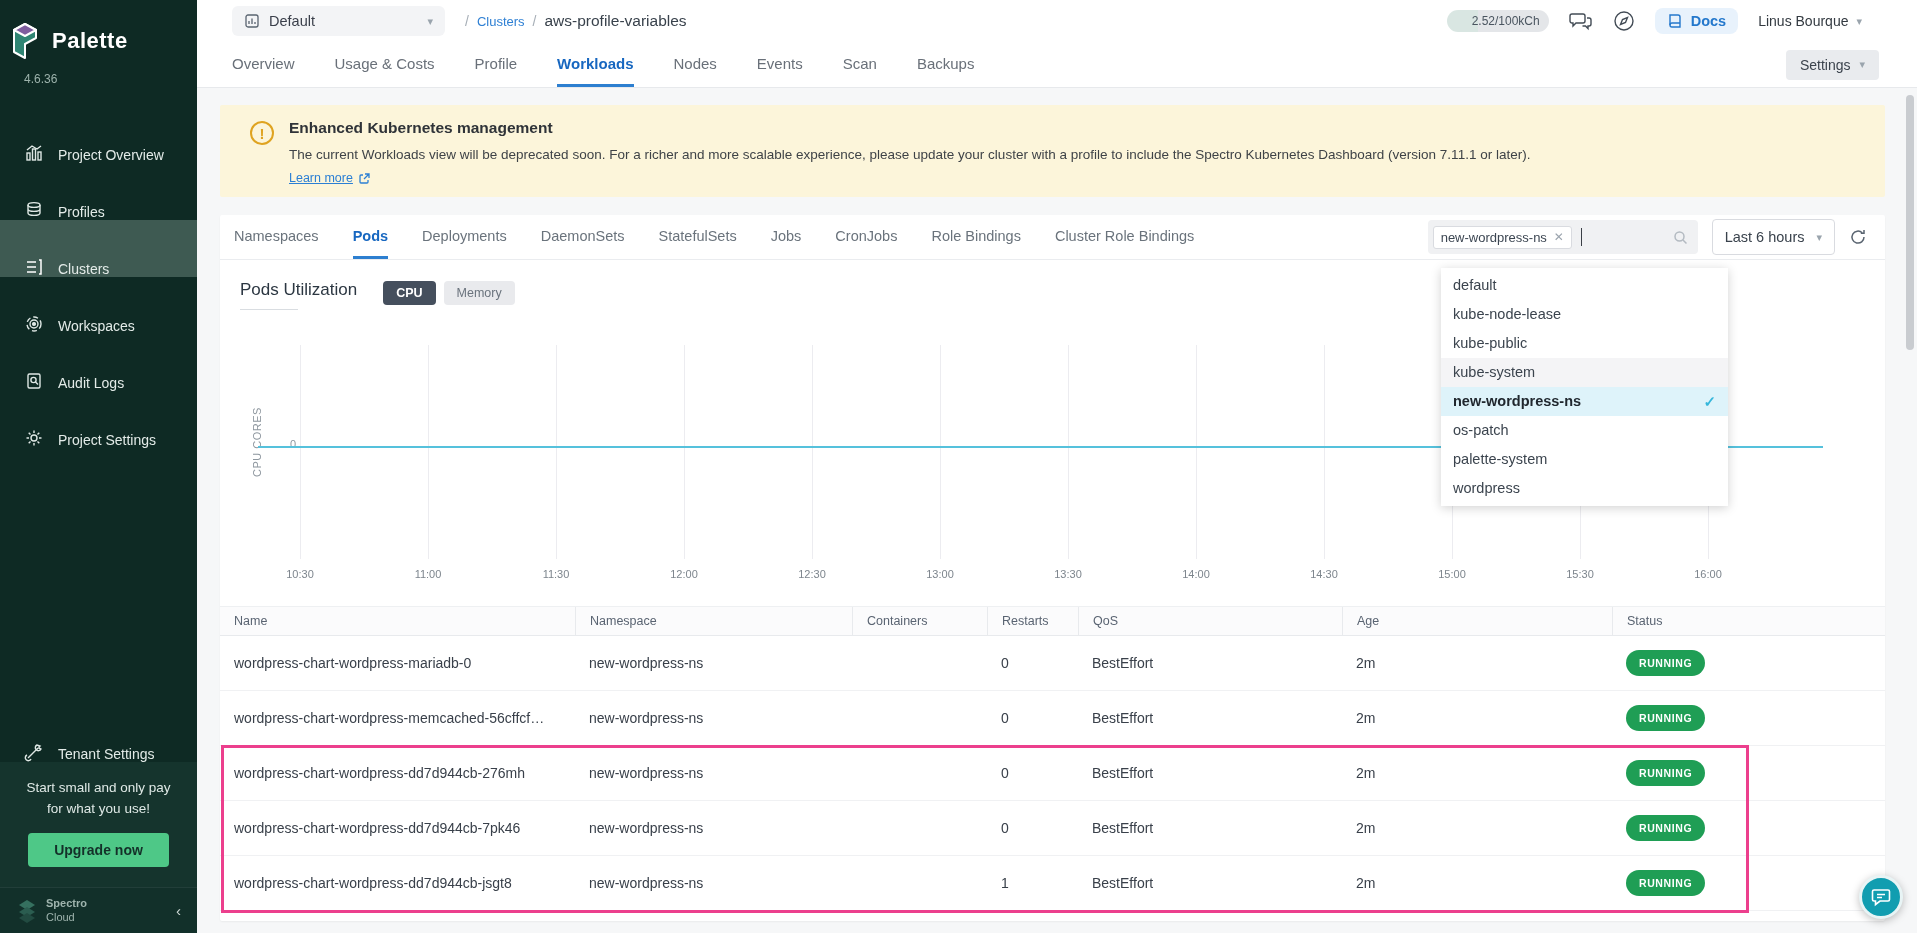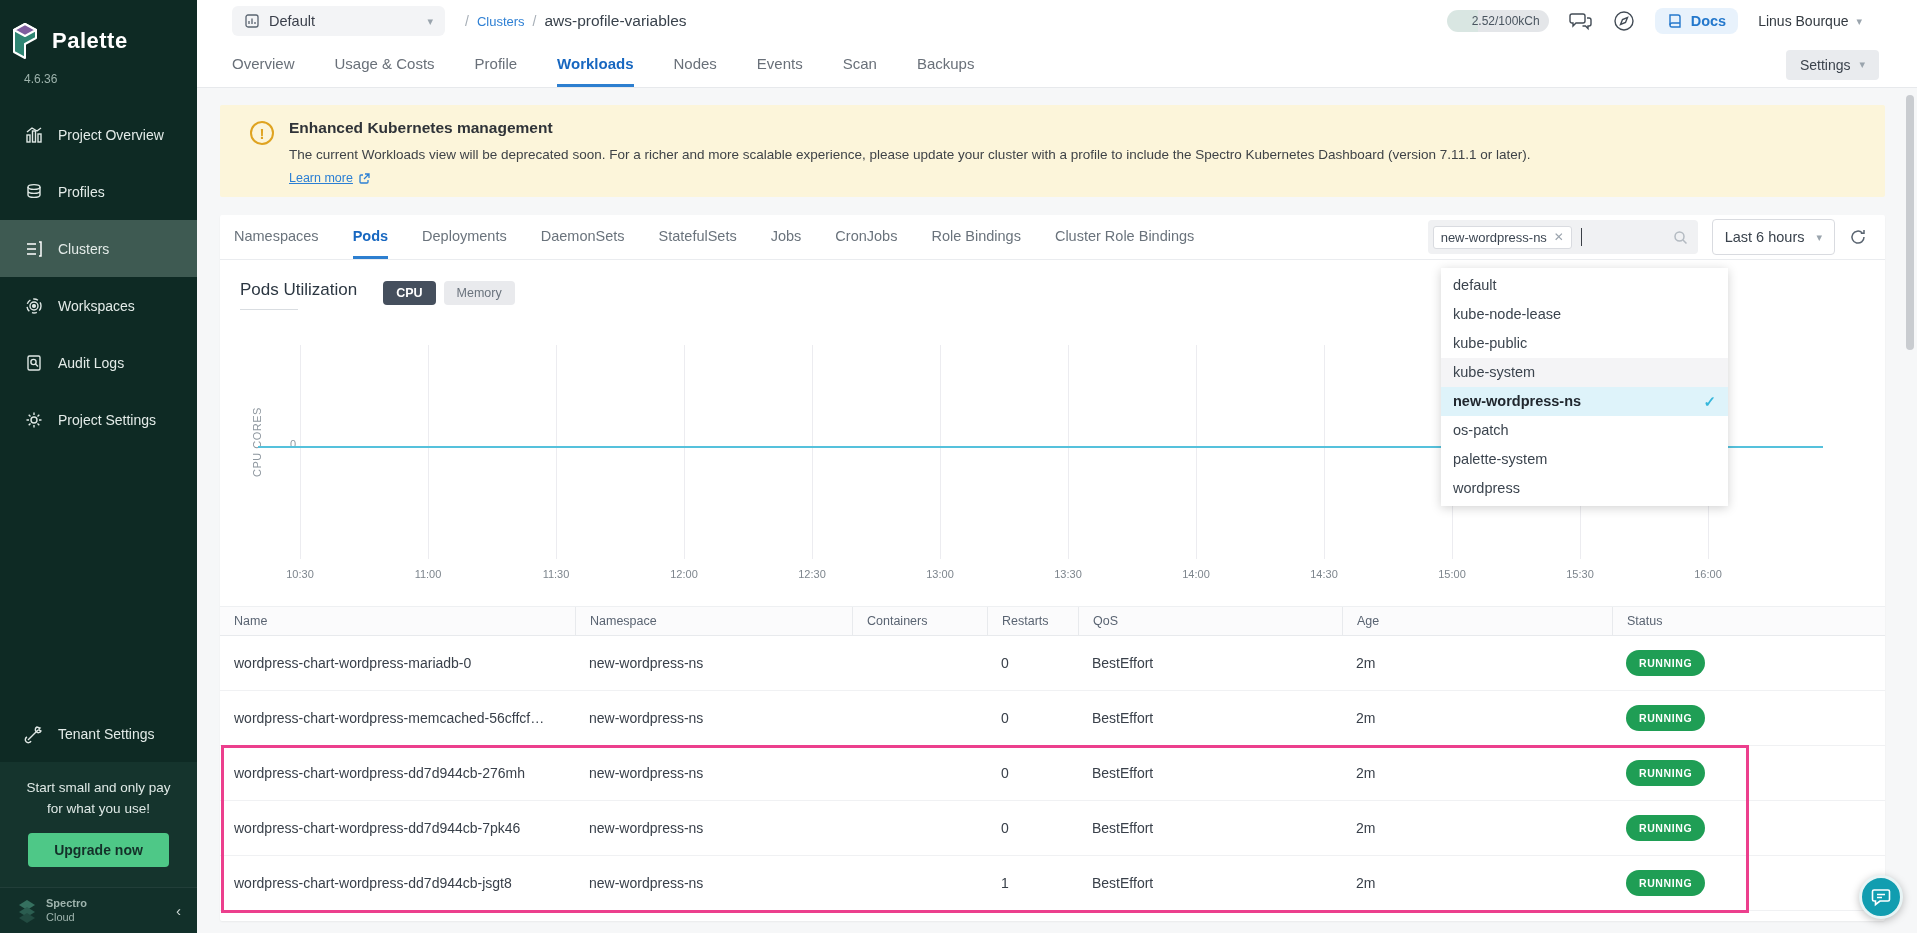--- a/index.html
+++ b/index.html
@@ -4,21 +4,21 @@
 <style>
   * { box-sizing: border-box; margin: 0; padding: 0; }
   body { width:1917px; height:933px; overflow:hidden; font-family:"Liberation Sans",sans-serif; background:#f6f7f8; }
   #app { position:relative; width:1917px; height:933px; }
 
   
   .sidebar { position:absolute; left:0; top:0; width:197px; height:933px; background:#0e2a24; color:#e8eeec; display:flex; flex-direction:column; z-index:20; }
   .brand { display:flex; align-items:center; gap:10px; padding:22px 0 0 8px; }
   .brand-name { font-size:22px; font-weight:600; letter-spacing:.5px; color:#fff; }
   .version { padding:12px 0 20px 24px; font-size:12px; color:#9db3ac; }
-  .nav-item { height:57px; display:flex; align-items:center; gap:14px; padding-left:24px; font-size:14px; color:#e3ebe8; cursor:pointer; }
+  .nav-item { height:57px; display:flex; align-items:flex-end; gap:14px; padding-left:24px; font-size:14px; color:#e3ebe8; cursor:pointer; }
   .nav-item.selected { background:#3e5a52; }
   .nav-item svg { flex:0 0 auto; }
   .tenant { margin-top:auto; }
   .promo { background:#15342d; padding:16px 12px 20px; text-align:center; font-size:13.5px; line-height:1.55; color:#dfe9e6; }
   .upgrade-btn { margin-top:13px; background:#4ec887; color:#143029; border:none; border-radius:4px; padding:9px 26px; font-size:14px; font-weight:600; font-family:inherit; cursor:pointer; }
   .side-footer { background:#12302a; border-top:1px solid rgba(255,255,255,.07); height:46px; display:flex; align-items:center; gap:8px; padding:0 16px; }
   .side-footer .fbrand { font-size:11px; line-height:1.2; color:#9fb4ae; }
   .collapse { margin-left:auto; color:#cfd9d6; font-size:15px; cursor:pointer; }
 
   

